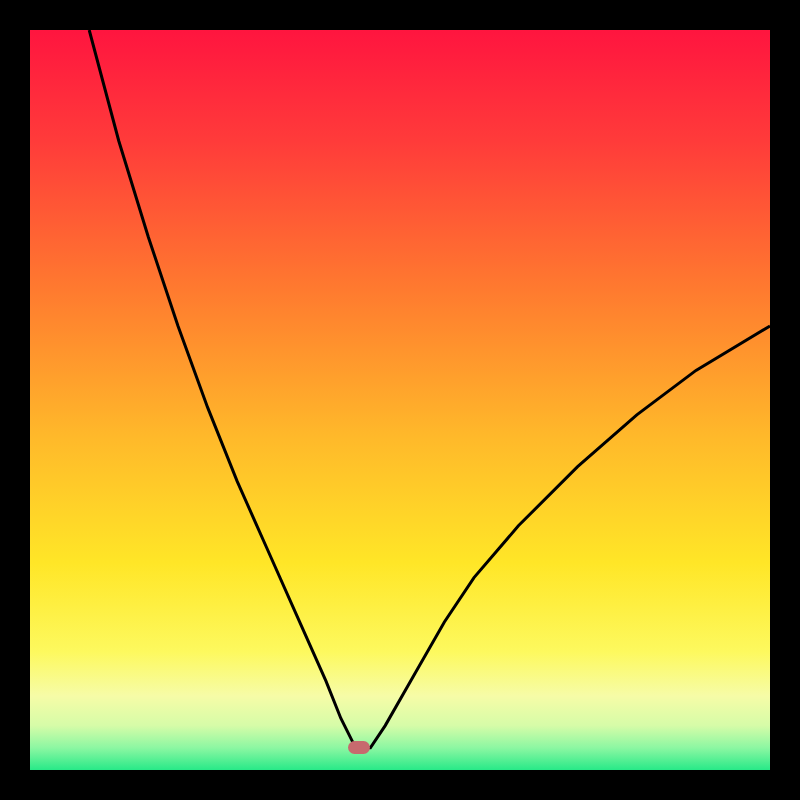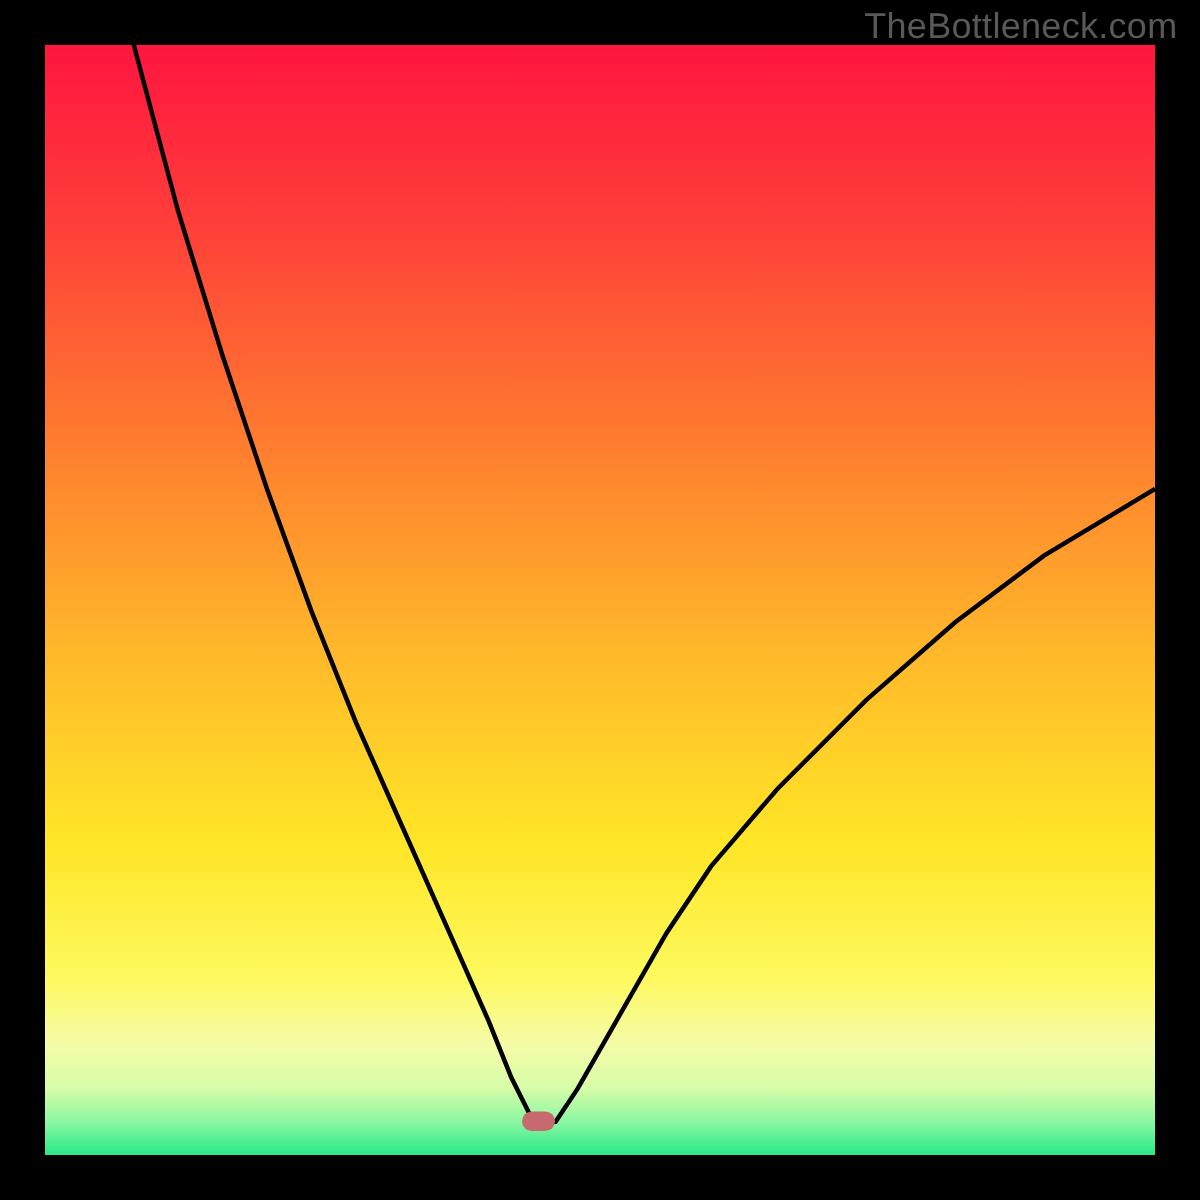--- a/index.html
+++ b/index.html
@@ -44,21 +44,20 @@
   .marker {
     position: absolute;
     background: #c76a6e;
     border-radius: 8px;
   }
 </style>
 </head>
 <body>
 
 <div class="frame">
-  <div class="watermark">TheBottleneck.com</div>
 
   <div class="plot-area">
     <svg class="gradient" viewBox="0 0 100 100" preserveAspectRatio="none">
       <defs>
         <linearGradient id="bg" x1="0" y1="0" x2="0" y2="1">
             <stop offset="0%" stop-color="#ff153f"></stop>
             <stop offset="15%" stop-color="#ff3b3a"></stop>
             <stop offset="35%" stop-color="#ff7a2f"></stop>
             <stop offset="55.00000000000001%" stop-color="#ffb92a"></stop>
             <stop offset="72%" stop-color="#ffe627"></stop>

